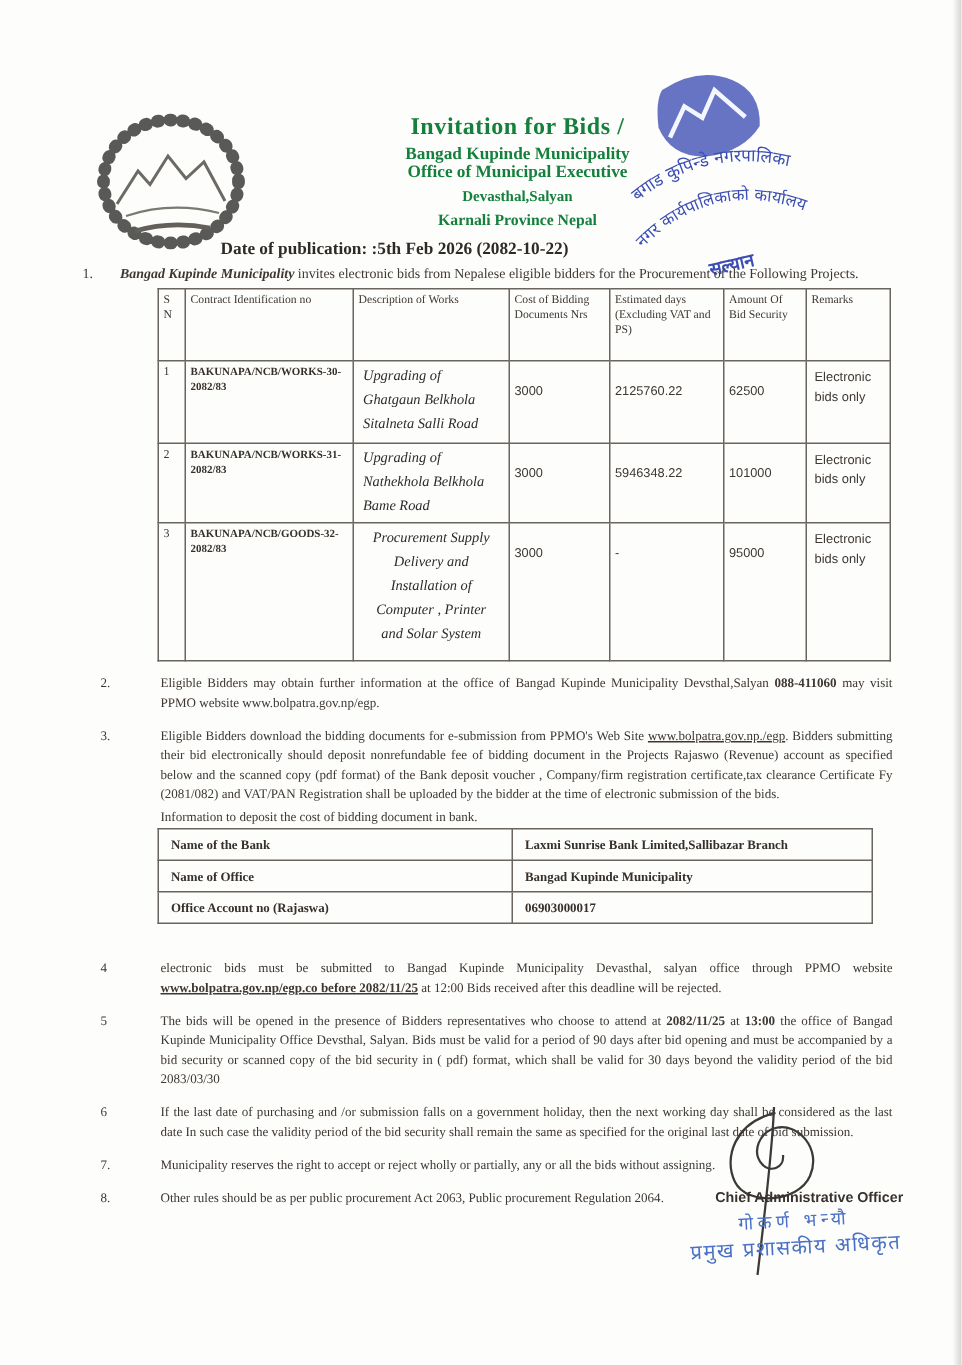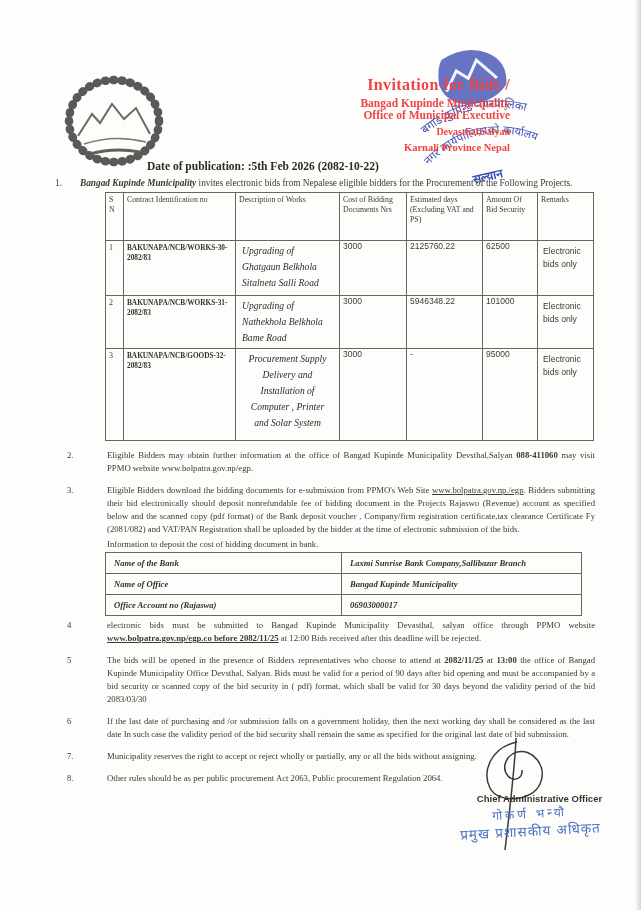--- a/index.html
+++ b/index.html
@@ -13,21 +13,21 @@
     background:linear-gradient(to right, rgba(0,0,0,0), rgba(110,110,105,0.28));
     pointer-events:none;
   }
 
   
   .logo { position:absolute; left:60px; top:74px; width:108px; height:102px; opacity:.88; }
   .stamp { position:absolute; left:386px; top:46px; width:178px; height:150px; transform:rotate(-13deg); opacity:.92; }
   .stamp text { font-family:"DejaVu Sans", sans-serif; fill:#2b3fae; }
 
   
-  .header { position:absolute; top:76px; left:180px; width:330px; text-align:right; color:#ef4444; }
+  .header { position:absolute; top:76px; left:180px; width:330px; text-align:center; color:#15803d; }
   .h-title  { font-size:16px; font-weight:bold; letter-spacing:.4px; }
   .h-org    { font-size:11.5px; font-weight:bold; margin-top:3px; }
   .h-office { font-size:11.5px; font-weight:bold; }
   .h-place  { font-size:10px;  font-weight:bold; margin-top:5px; }
   .h-prov   { font-size:10.5px; font-weight:bold; margin-top:5px; }
   .pubdate  { position:absolute; top:160px; left:0; width:526px; text-align:center;
               font-weight:bold; font-size:11.5px; color:#2f2a26; }
 
   
   .content { position:absolute; top:177px; left:55px; width:540px; }
@@ -45,26 +45,26 @@
   table { border-collapse:collapse; table-layout:fixed; }
   .bid-table { margin-left:50px; width:488px; margin-bottom:8px; }
   .bid-table th, .bid-table td { border:1px solid #6b655f; vertical-align:top; padding:2px 3px; }
   .bid-table th { font-weight:normal; font-size:7.8px; text-align:left; line-height:10px; }
   .bid-table .hrow { height:48px; }
   .r1 { height:55px; } .r2 { height:52px; } .r3 { height:92px; }
   td.sn { font-size:8px; }
   td.contract { font-weight:bold; font-size:7.3px; line-height:9.6px; color:#35302b; }
   td.desc { font-style:italic; font-size:9.6px; line-height:16px; white-space:pre-line; color:#2e2a27; padding-left:6px; }
   td.desc.centered { text-align:center; padding-left:3px; }
-  td.numcell { font-family:"Liberation Sans", sans-serif; font-size:8.5px; padding-top:0; }
+  td.numcell { font-family:"Liberation Sans", sans-serif; font-size:8.5px; padding-top:14px; }
   td.remarks { font-family:"Liberation Sans", sans-serif; font-size:8.6px; line-height:12.5px; padding-top:4px; padding-left:5px; }
 
   
   .bank-intro { margin-left:52px; font-size:8.7px; margin-bottom:3px; }
-  .bank-table { margin-left:50px; width:476px; margin-bottom:3px;font-style:italic; }
+  .bank-table { margin-left:50px; width:476px; margin-bottom:23px; }
   .bank-table td { border:1px solid #6b655f; height:18px; vertical-align:middle;
                    font-weight:bold; font-size:8.6px; color:#35302b; padding:1px 8px; }
 
   
   .sig-scribble { position:absolute; left:460px; top:736px; width:112px; height:118px; }
   .officer { position:absolute; left:452px; top:793px; width:175px; text-align:center;
              font-family:"Liberation Sans", sans-serif; font-weight:bold; font-size:9.5px; color:#37322e; }
   .blue-stamp { position:absolute; left:425px; top:805px; width:210px; text-align:center;
                 transform:rotate(-3deg); color:#4a71c6; font-family:"DejaVu Sans", sans-serif; }
   .blue1 { font-size:12px; letter-spacing:3px; }
@@ -194,21 +194,21 @@
     <div class="bank-intro">Information to deposit the cost of bidding document in bank.</div>
 
     <table class="bank-table">
       <colgroup>
           <col style="width:236px">
           <col style="width:240px">
         </colgroup>
       <tbody>
           <tr>
         <td>Name of the Bank</td>
-        <td>Laxmi Sunrise Bank Company,Sallibazar Branch</td>
+        <td>Laxmi Sunrise Bank Limited,Sallibazar Branch</td>
       </tr>
       <tr>
         <td>Name of Office</td>
         <td>Bangad Kupinde Municipality</td>
       </tr>
       <tr>
         <td>Office Account no  (Rajaswa)</td>
         <td>06903000017</td>
       </tr>
     </tbody>

